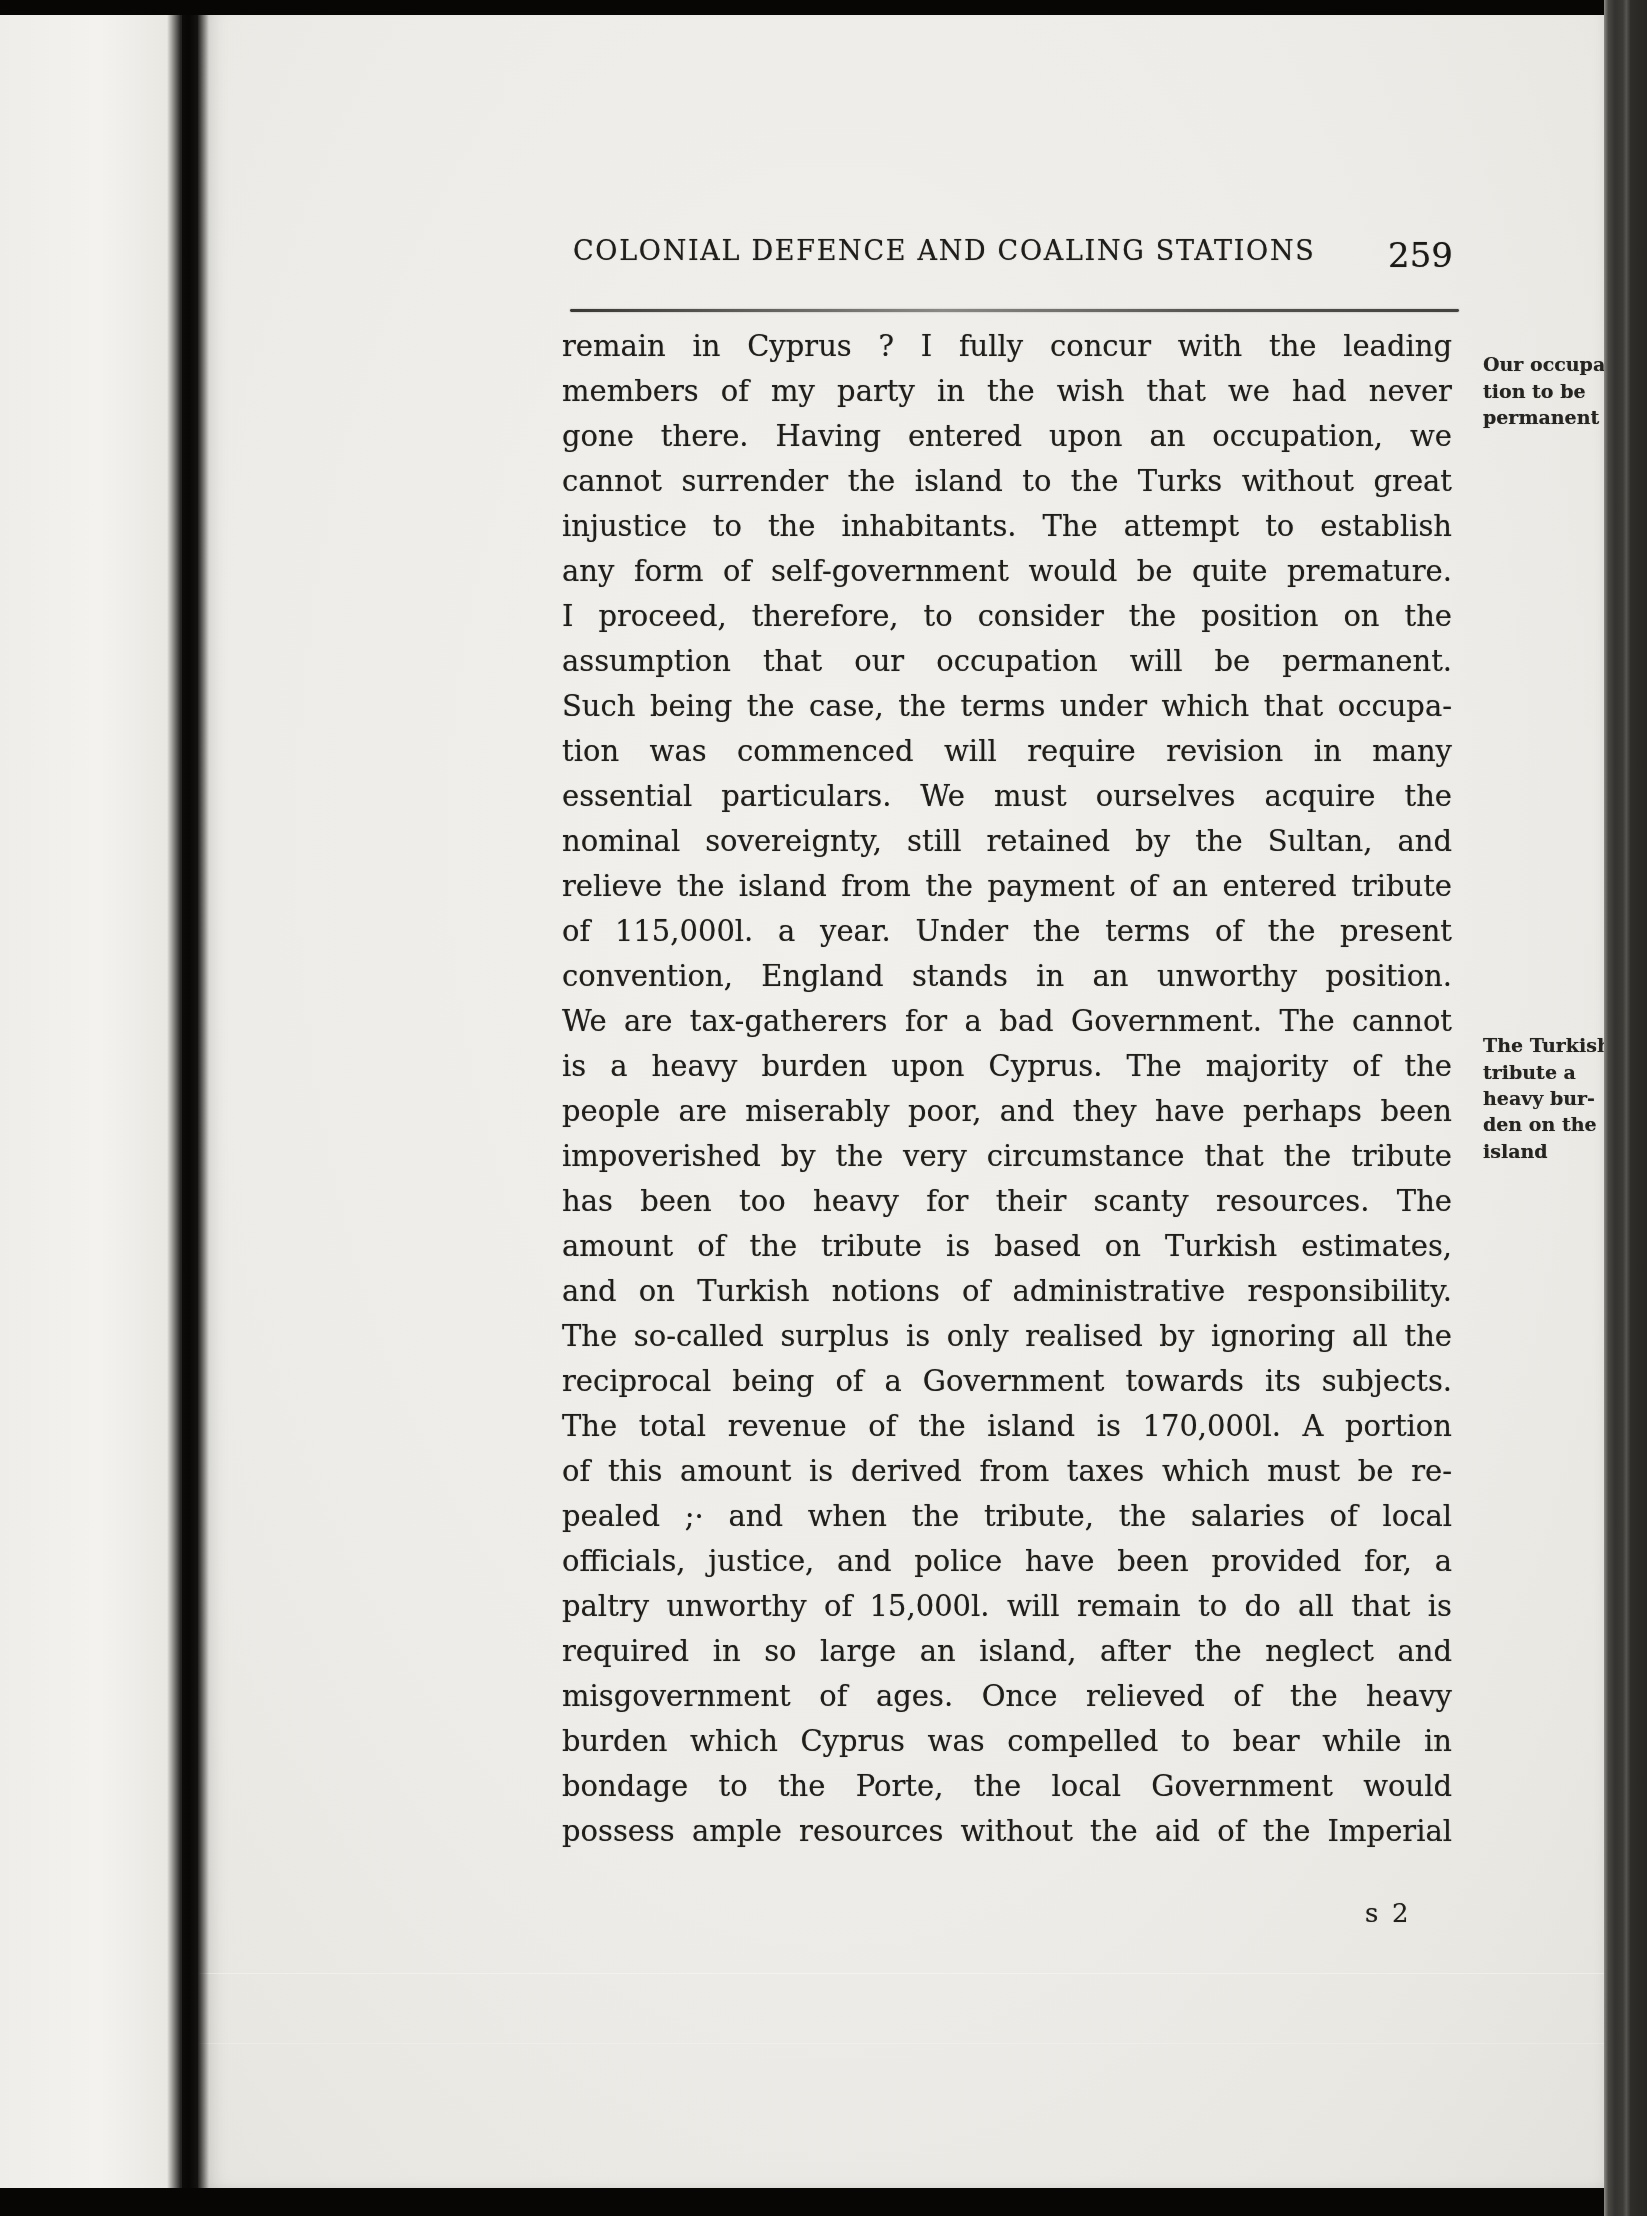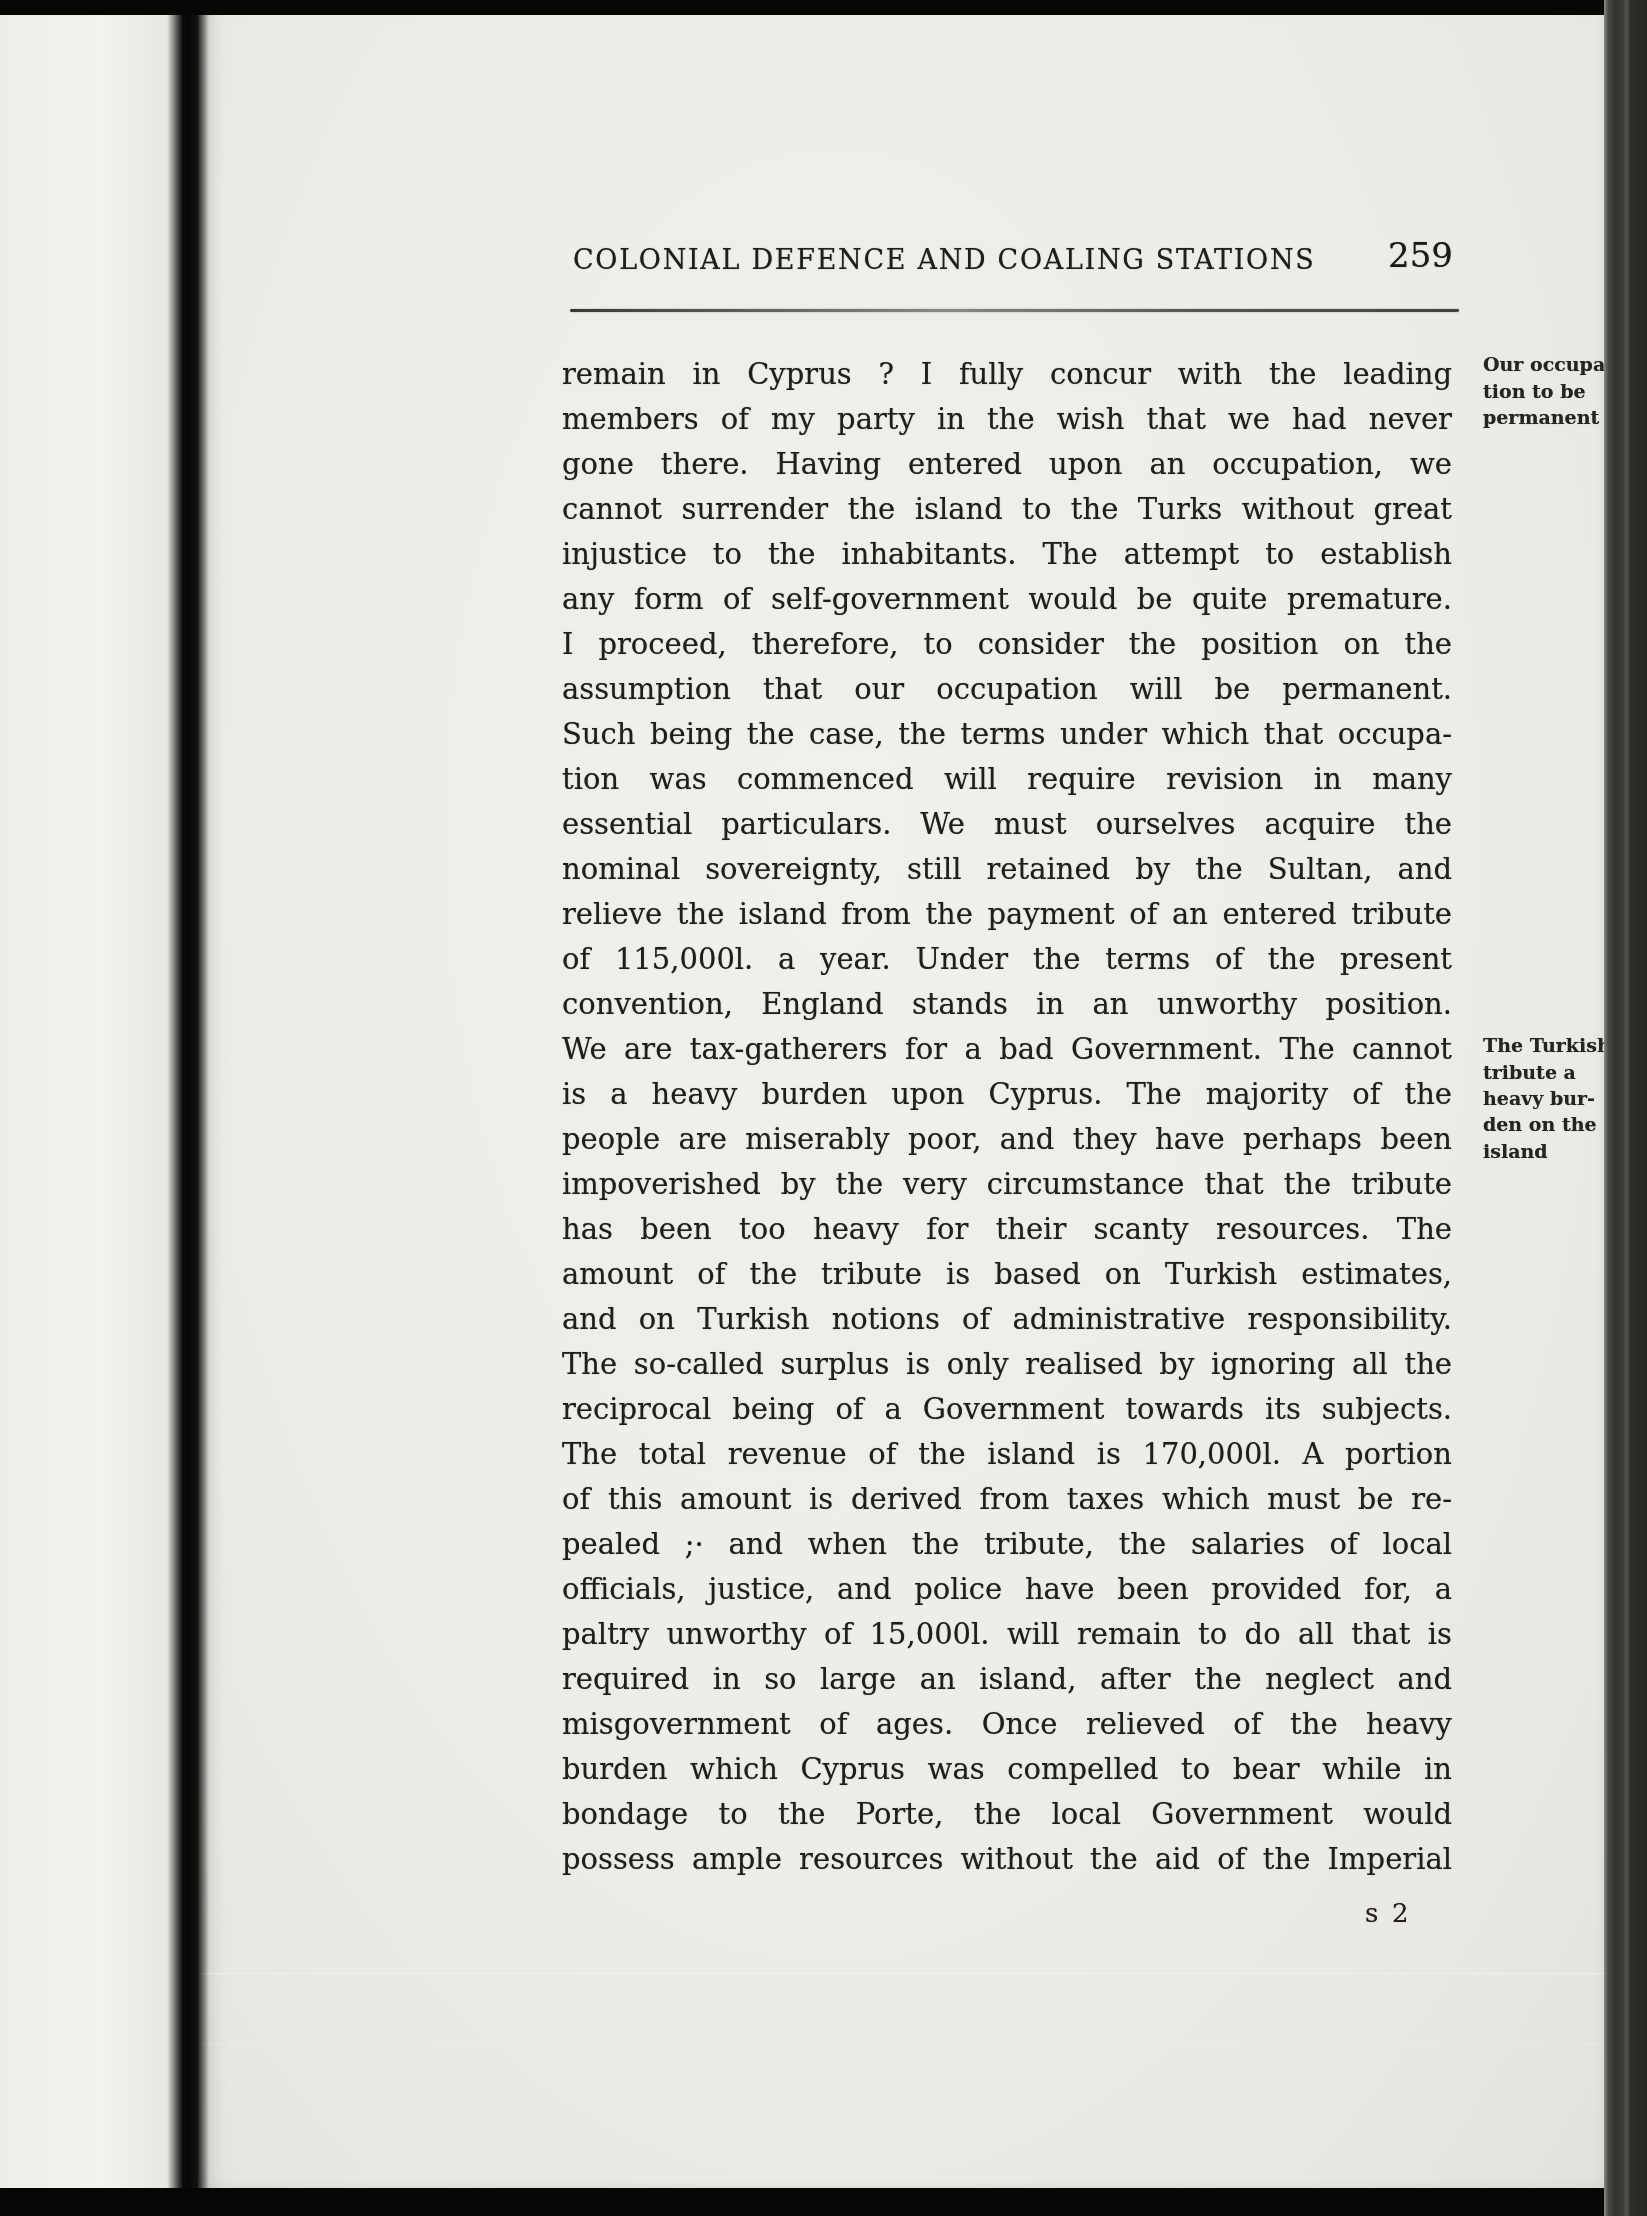--- a/index.html
+++ b/index.html
@@ -21,31 +21,31 @@
     background: radial-gradient(ellipse at 45% 38%, #f1f0ec 0%, #edece8 55%, #e8e7e2 82%, #e2e1db 100%);
     box-shadow: inset 15px 0 23px -9.5px rgba(0,0,0,0.28), inset -8.1px 0 17.6px -8.1px rgba(0,0,0,0.14); }
 
   
   .edge-top { position: absolute; left: 0; top: 0; width: 1647px; height: 15px; background: #070605; z-index: 4; }
   .edge-bottom { position: absolute; left: 0; top: 2188px; width: 1647px; height: 28.4px; background: #070605; z-index: 4; }
   .right-band { position: absolute; left: 1604px; top: 0; width: 43px; height: 2216px; z-index: 4;
     background: linear-gradient(to right, #8d8b85 0%, #4a4843 10%, #343230 26%, #3d3b37 44%, #575550 52%, #2f2d2a 62%, #272521 100%); }
 
   
-  .header { position: absolute; left: 364px; top: 231px; width: 891px; display: flex; justify-content: space-between; align-items: flex-end; }
+  .header { position: absolute; left: 364px; top: 231px; width: 891px; display: flex; justify-content: space-between; align-items: flex-start; }
   .header-title { padding-left: 11px; font-size: 27px; letter-spacing: 1.7px; color: #201e1b; white-space: nowrap;
     text-shadow: 0 0 0.9px rgba(30,28,25,0.6); }
   .page-number { font-size: 34px; color: #1c1a17; text-shadow: 0 0 0.9px rgba(30,28,25,0.6); }
 
   .rule { position: absolute; left: 372px; top: 305px; width: 889px; height: 2.7px; border-radius: 1.4px;
     background: linear-gradient(to right, rgba(38,36,32,0.9), rgba(38,36,32,0.5) 42%, rgba(38,36,32,0.75) 70%, rgba(38,36,32,0.85));
     box-shadow: 0 0 1.4px rgba(45,42,38,0.55); }
 
   
-  .body-text { position: absolute; left: 364px; top: 320px; width: 890px; margin-top: 28px; }
+  .body-text { position: absolute; left: 364px; top: 320px; width: 890px; }
   .body-line { height: 45px; line-height: 45px; font-size: 29px; color: #201e1b;
     text-align: justify; text-align-last: justify; white-space: nowrap;
     text-shadow: 0 0 0.9px rgba(32,30,27,0.5); }
 
   
   .note { position: absolute; left: 1285px; width: 169px; }
   .note-occupation { top: 347px; }
   .note-tribute { top: 1028px; }
   .note-line { font-size: 19px; line-height: 26.4px; font-weight: bold; color: #262420;
     text-shadow: 0 0 0.7px rgba(35,33,29,0.5); white-space: nowrap; }

